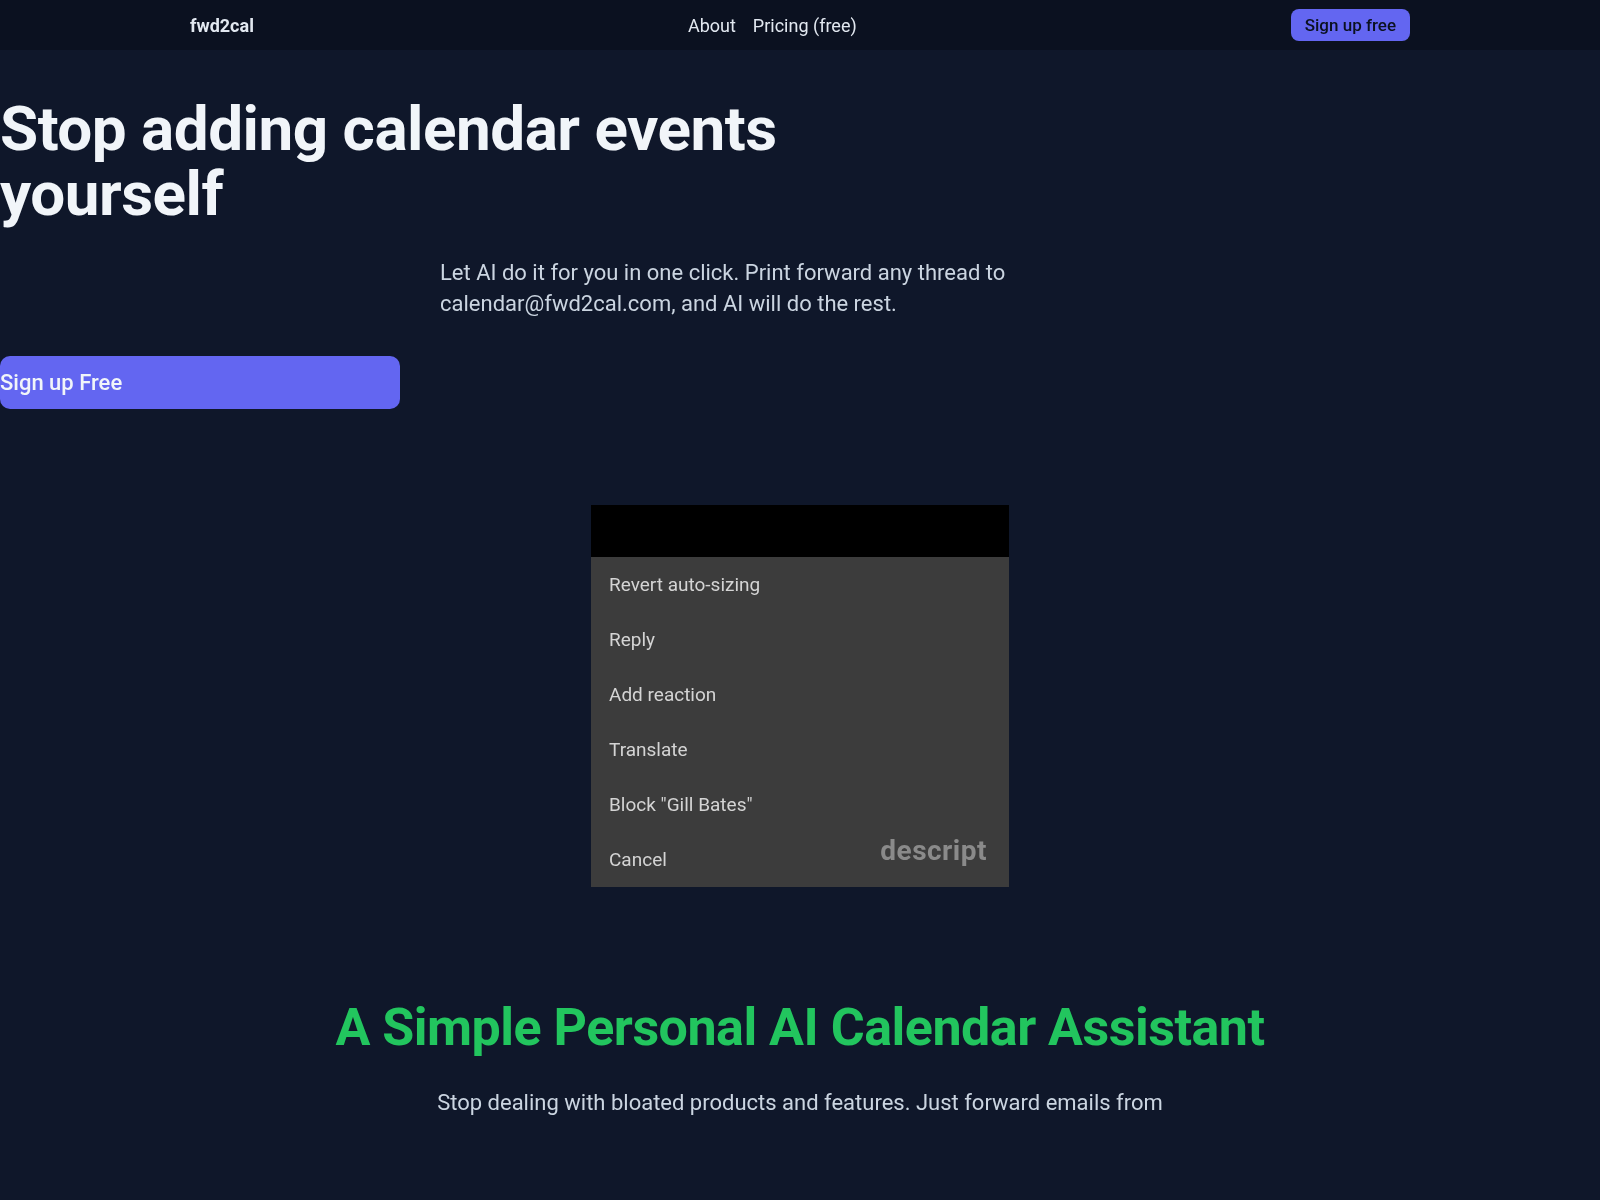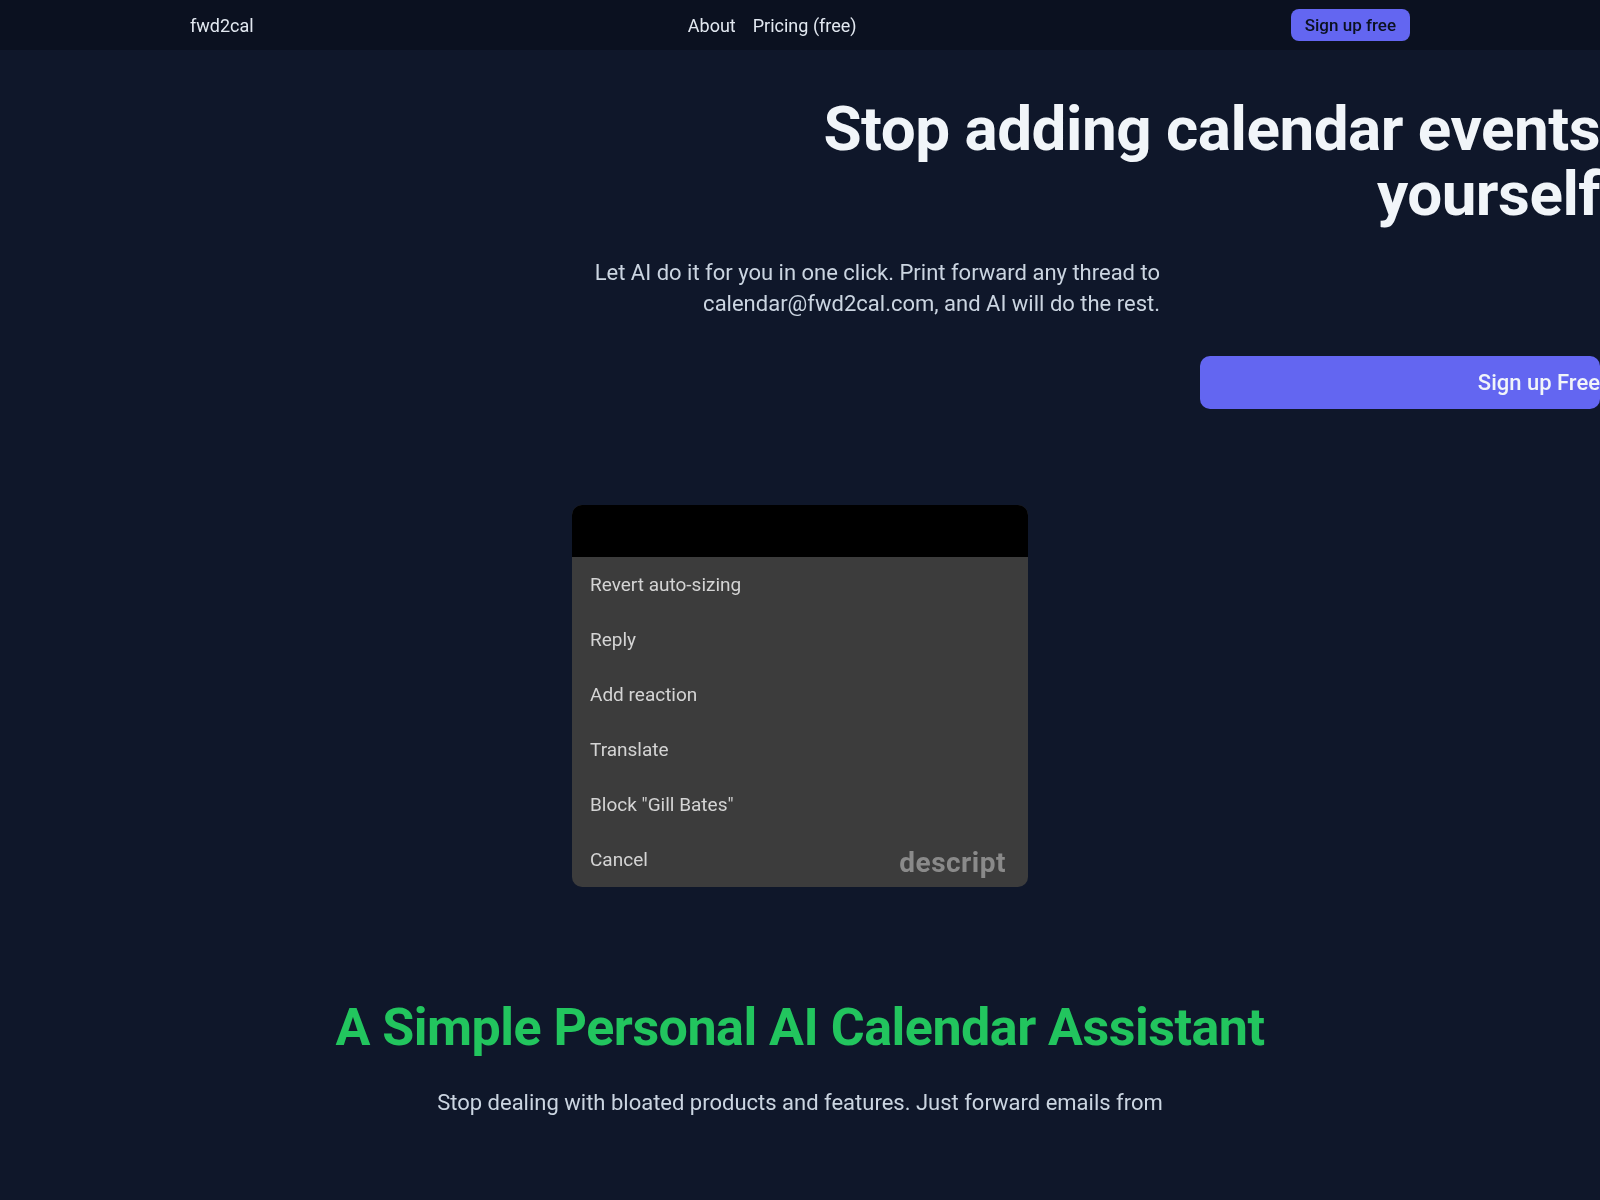--- a/index.html
+++ b/index.html
@@ -17,21 +17,21 @@
     display: flex;
     align-items: center;
     justify-content: space-between;
     padding: 0 190px;
     height: 50px;
     background: #0b1120;
   }
   .brand {
     color: #e2e8f0;
     font-size: 18px;
-    font-weight: 400;
+    font-weight: 700;
     text-align: center;
   }
   .nav-center {
     display: flex;
     gap: 17px;
   }
   .nav-link {
     color: #e2e8f0;
     font-size: 18px;
     cursor: pointer;
@@ -41,21 +41,21 @@
     color: #0b1120;
     padding: 6px 14px;
     border-radius: 8px;
     font-size: 17px;
     font-weight: 500;
     cursor: pointer;
   }
   
   
   .hero {
-    text-align: right;
+    text-align: left;
     padding-top: 46px;
   }
   .hero-title {
     color: #f1f5f9;
     font-size: 62px;
     font-weight: 700;
     line-height: 1.05;
     letter-spacing: -0.5px;
   }
   .hero-sub {
@@ -76,40 +76,40 @@
     padding: 14px 0;
     width: 400px;
     font-size: 22px;
     font-weight: 500;
     cursor: pointer;
   }
   
   
   .demo {
     margin: 96px auto 0;
-    width: 456px;
+    width: 418px;
     background: #3c3c3c;
-    border-radius: 10px;
+    border-radius: 0;
     overflow: hidden;
   }
   .demo-topbar {
     height: 52px;
     background: #000;
   }
   .demo-item {
     padding: 16px 18px;
     color: #d4d4d4;
     font-size: 19px;
     text-align: left;
     position: relative;
   }
   .demo-watermark {
     position: absolute;
     right: 22px;
-    bottom: 8px;
+    bottom: 20px;
     color: #8a8a8a;
     font-size: 28px;
     font-weight: 700;
     letter-spacing: 0.5px;
   }
   
   
   .section2 {
     text-align: center;
     margin-top: 110px;

